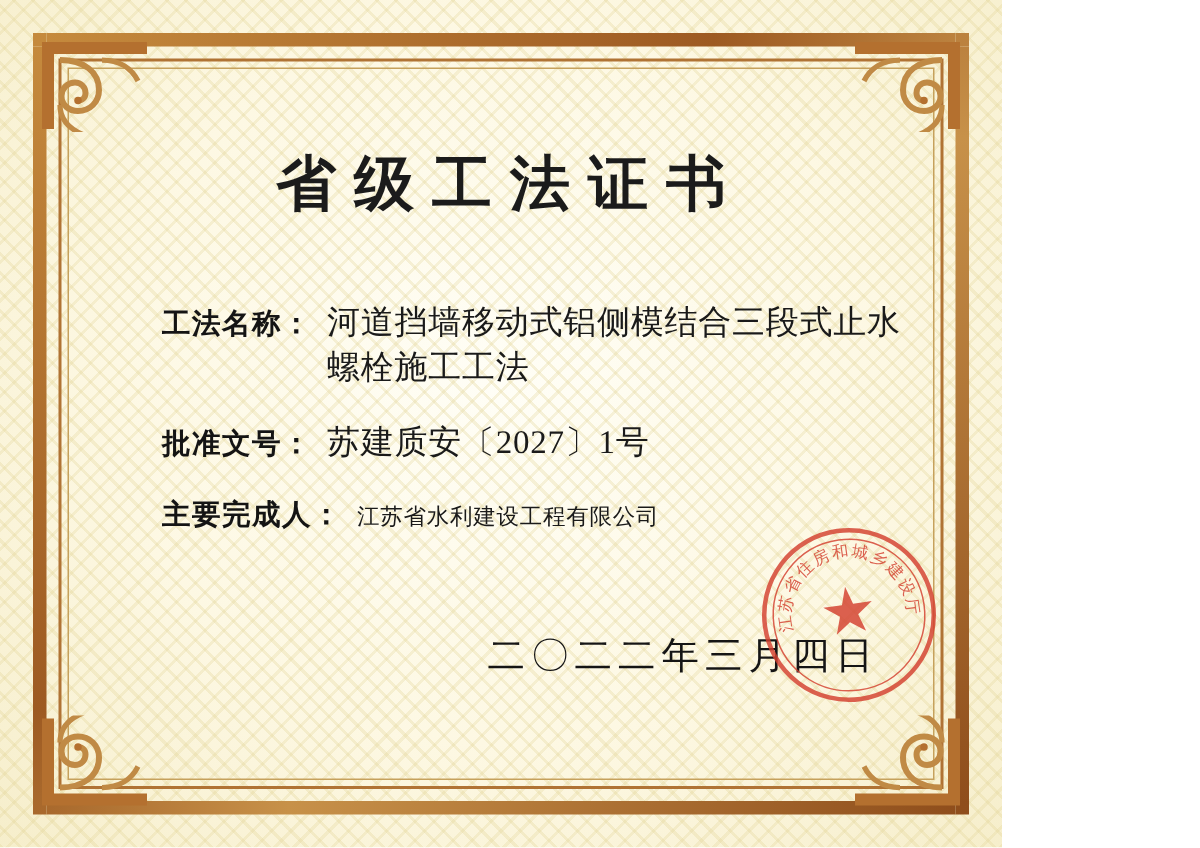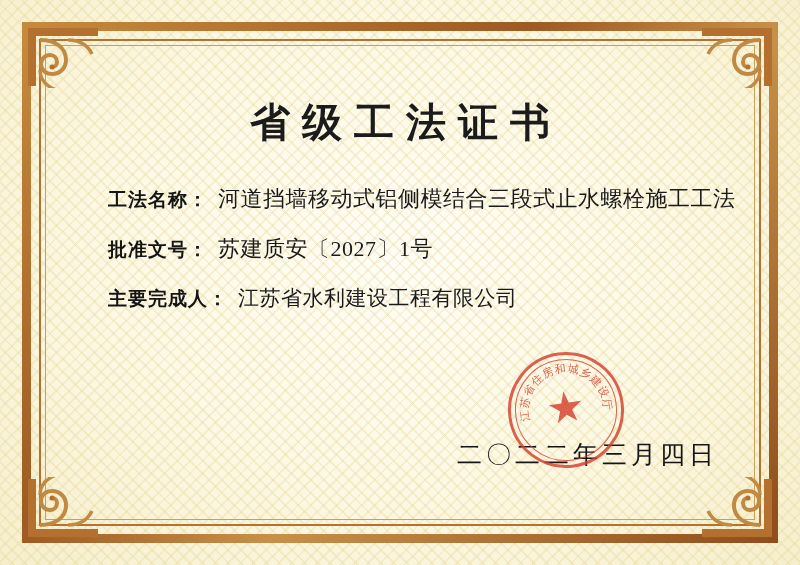--- a/index.html
+++ b/index.html
@@ -9,21 +9,21 @@
   }
   body {
     width: 800px;
     height: 565px;
     overflow: hidden;
     font-family: "Liberation Serif", serif;
   }
 
   .certificate {
     position: relative;
-    width: 800px;
+    width: 668px;
     height: 565px;
     background:
       repeating-linear-gradient(
         45deg,
         rgba(226, 212, 150, 0.30) 0px,
         rgba(226, 212, 150, 0.30) 2px,
         rgba(255, 255, 255, 0.0) 2px,
         rgba(255, 255, 255, 0.0) 9px
       ),
       repeating-linear-gradient(
@@ -146,21 +146,21 @@
     margin-top: 35px;
     font-size: 40px;
     letter-spacing: 12px;
     font-weight: bold;
     color: #1b1b1b;
     font-family: "Liberation Serif", serif;
     text-indent: 12px;
   }
 
   .fields {
-    margin-top: 34px;
+    margin-top: 50px;
     padding-left: 48px;
   }
   .field-row {
     display: flex;
     align-items: baseline;
     margin-bottom: 20px;
     min-height: 26px;
   }
   .field-label {
     font-size: 19px;
@@ -171,27 +171,27 @@
     font-family: "Liberation Serif", serif;
   }
   .field-value {
     font-size: 22px;
     color: #1a1a1a;
     margin-left: 10px;
     letter-spacing: 0.5px;
     font-family: "Liberation Serif", serif;
   }
   .field-value.small {
-    font-size: 21px;
+    font-size: 15px;
   }
 
   .date-line {
     position: absolute;
     right: 22px;
-    bottom: 34px;
+    bottom: 52px;
     font-size: 25px;
     letter-spacing: 4px;
     color: #151515;
     font-family: "Liberation Serif", serif;
     white-space: nowrap;
   }
 </style>
 </head>
 <body>
 

